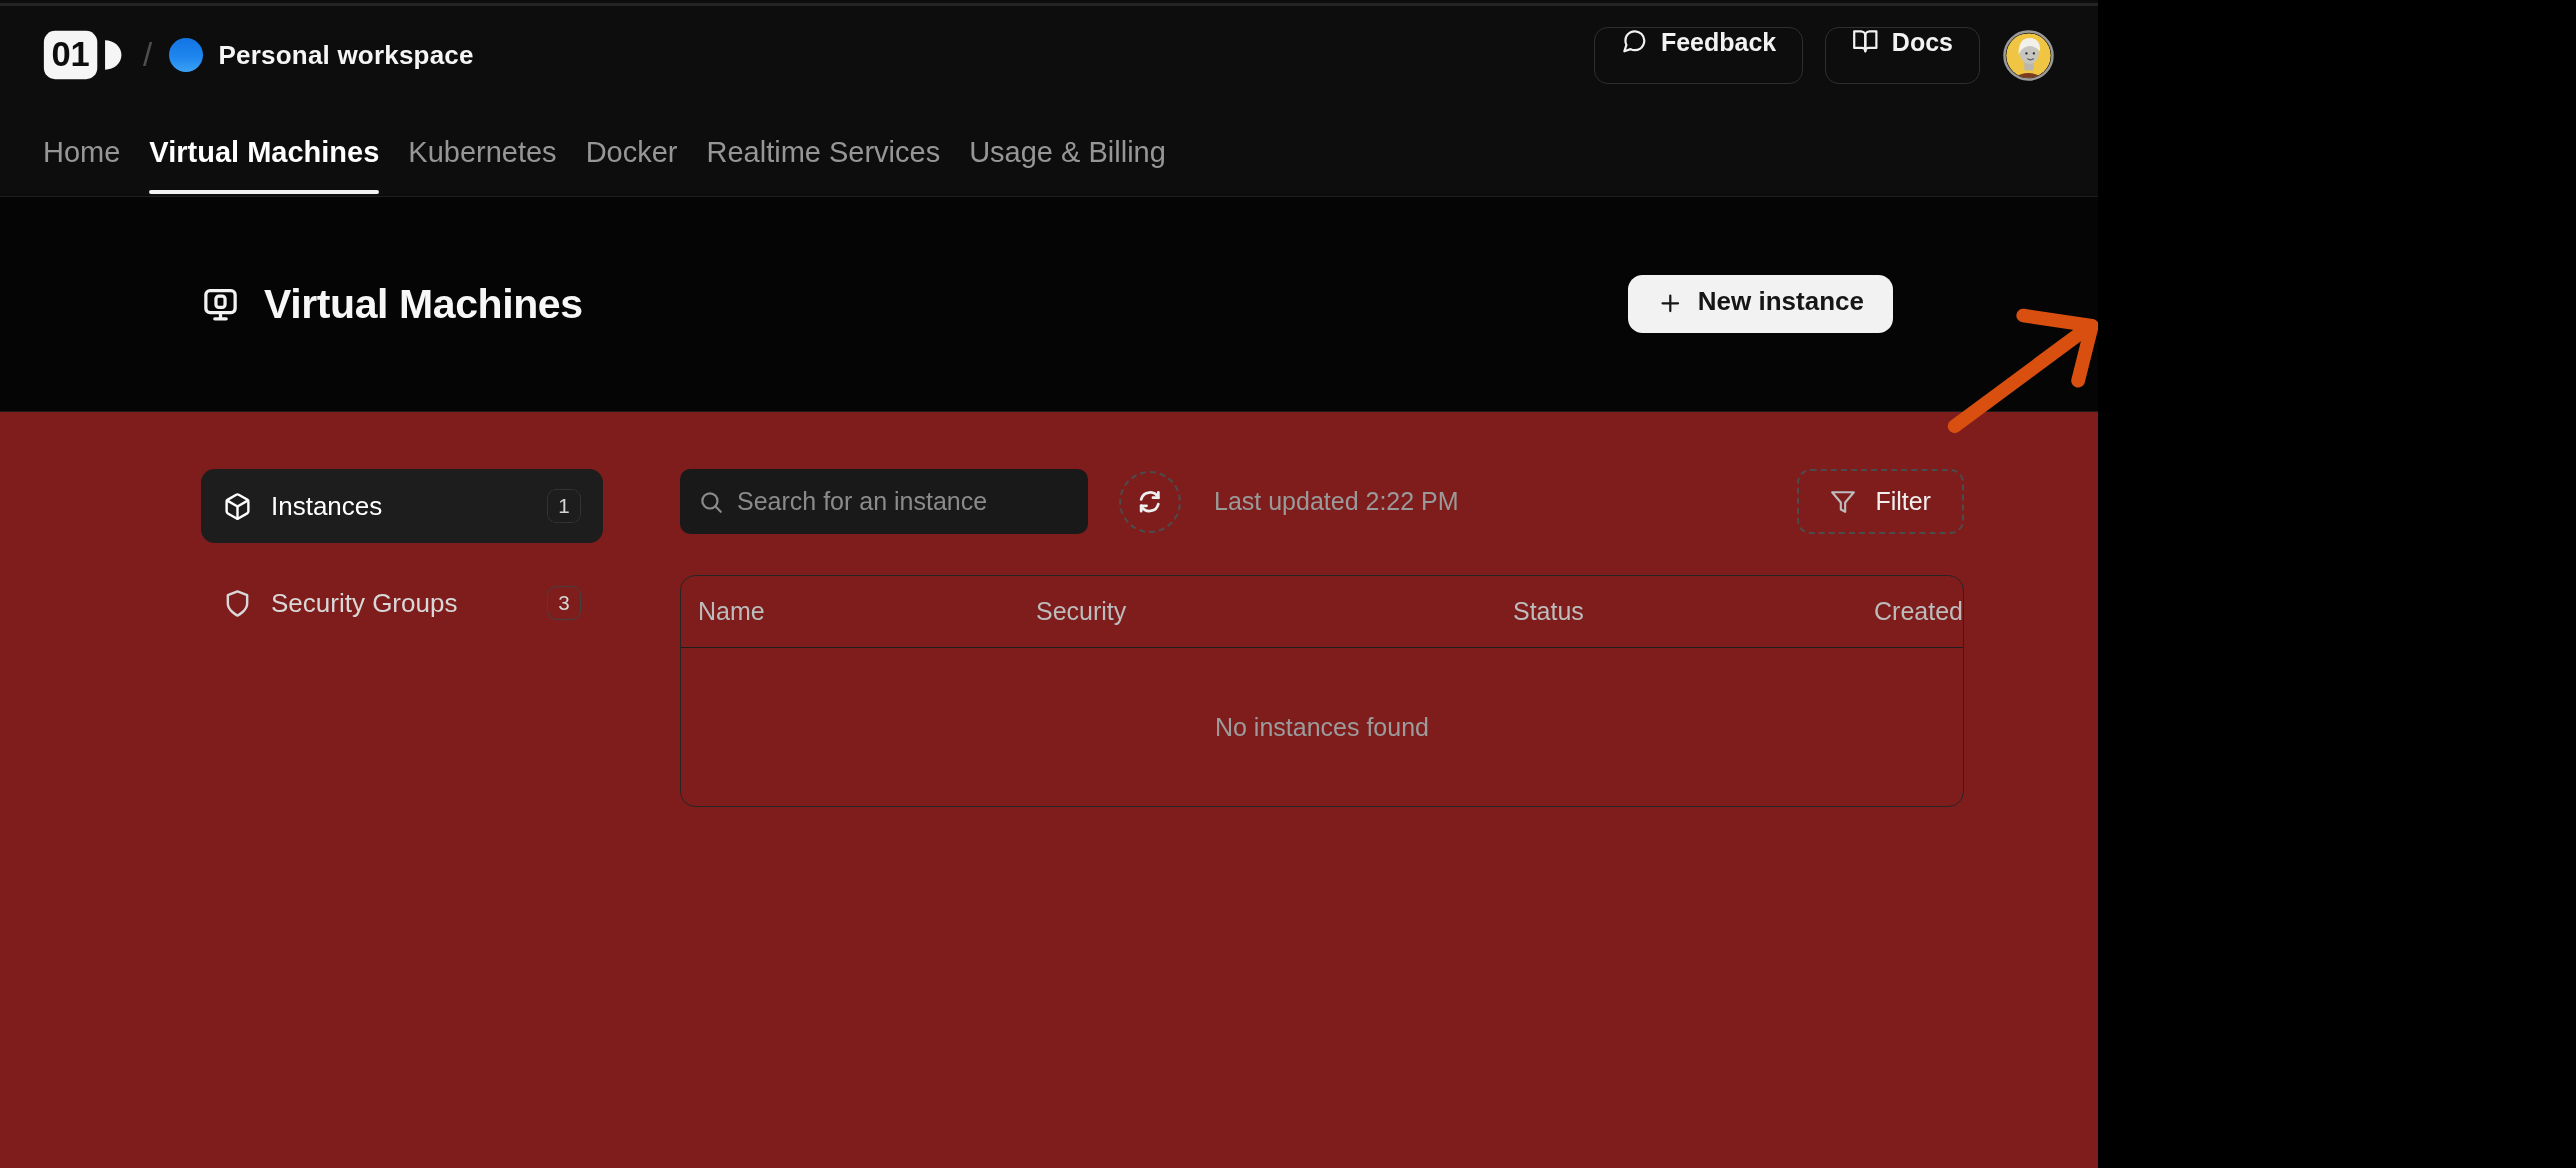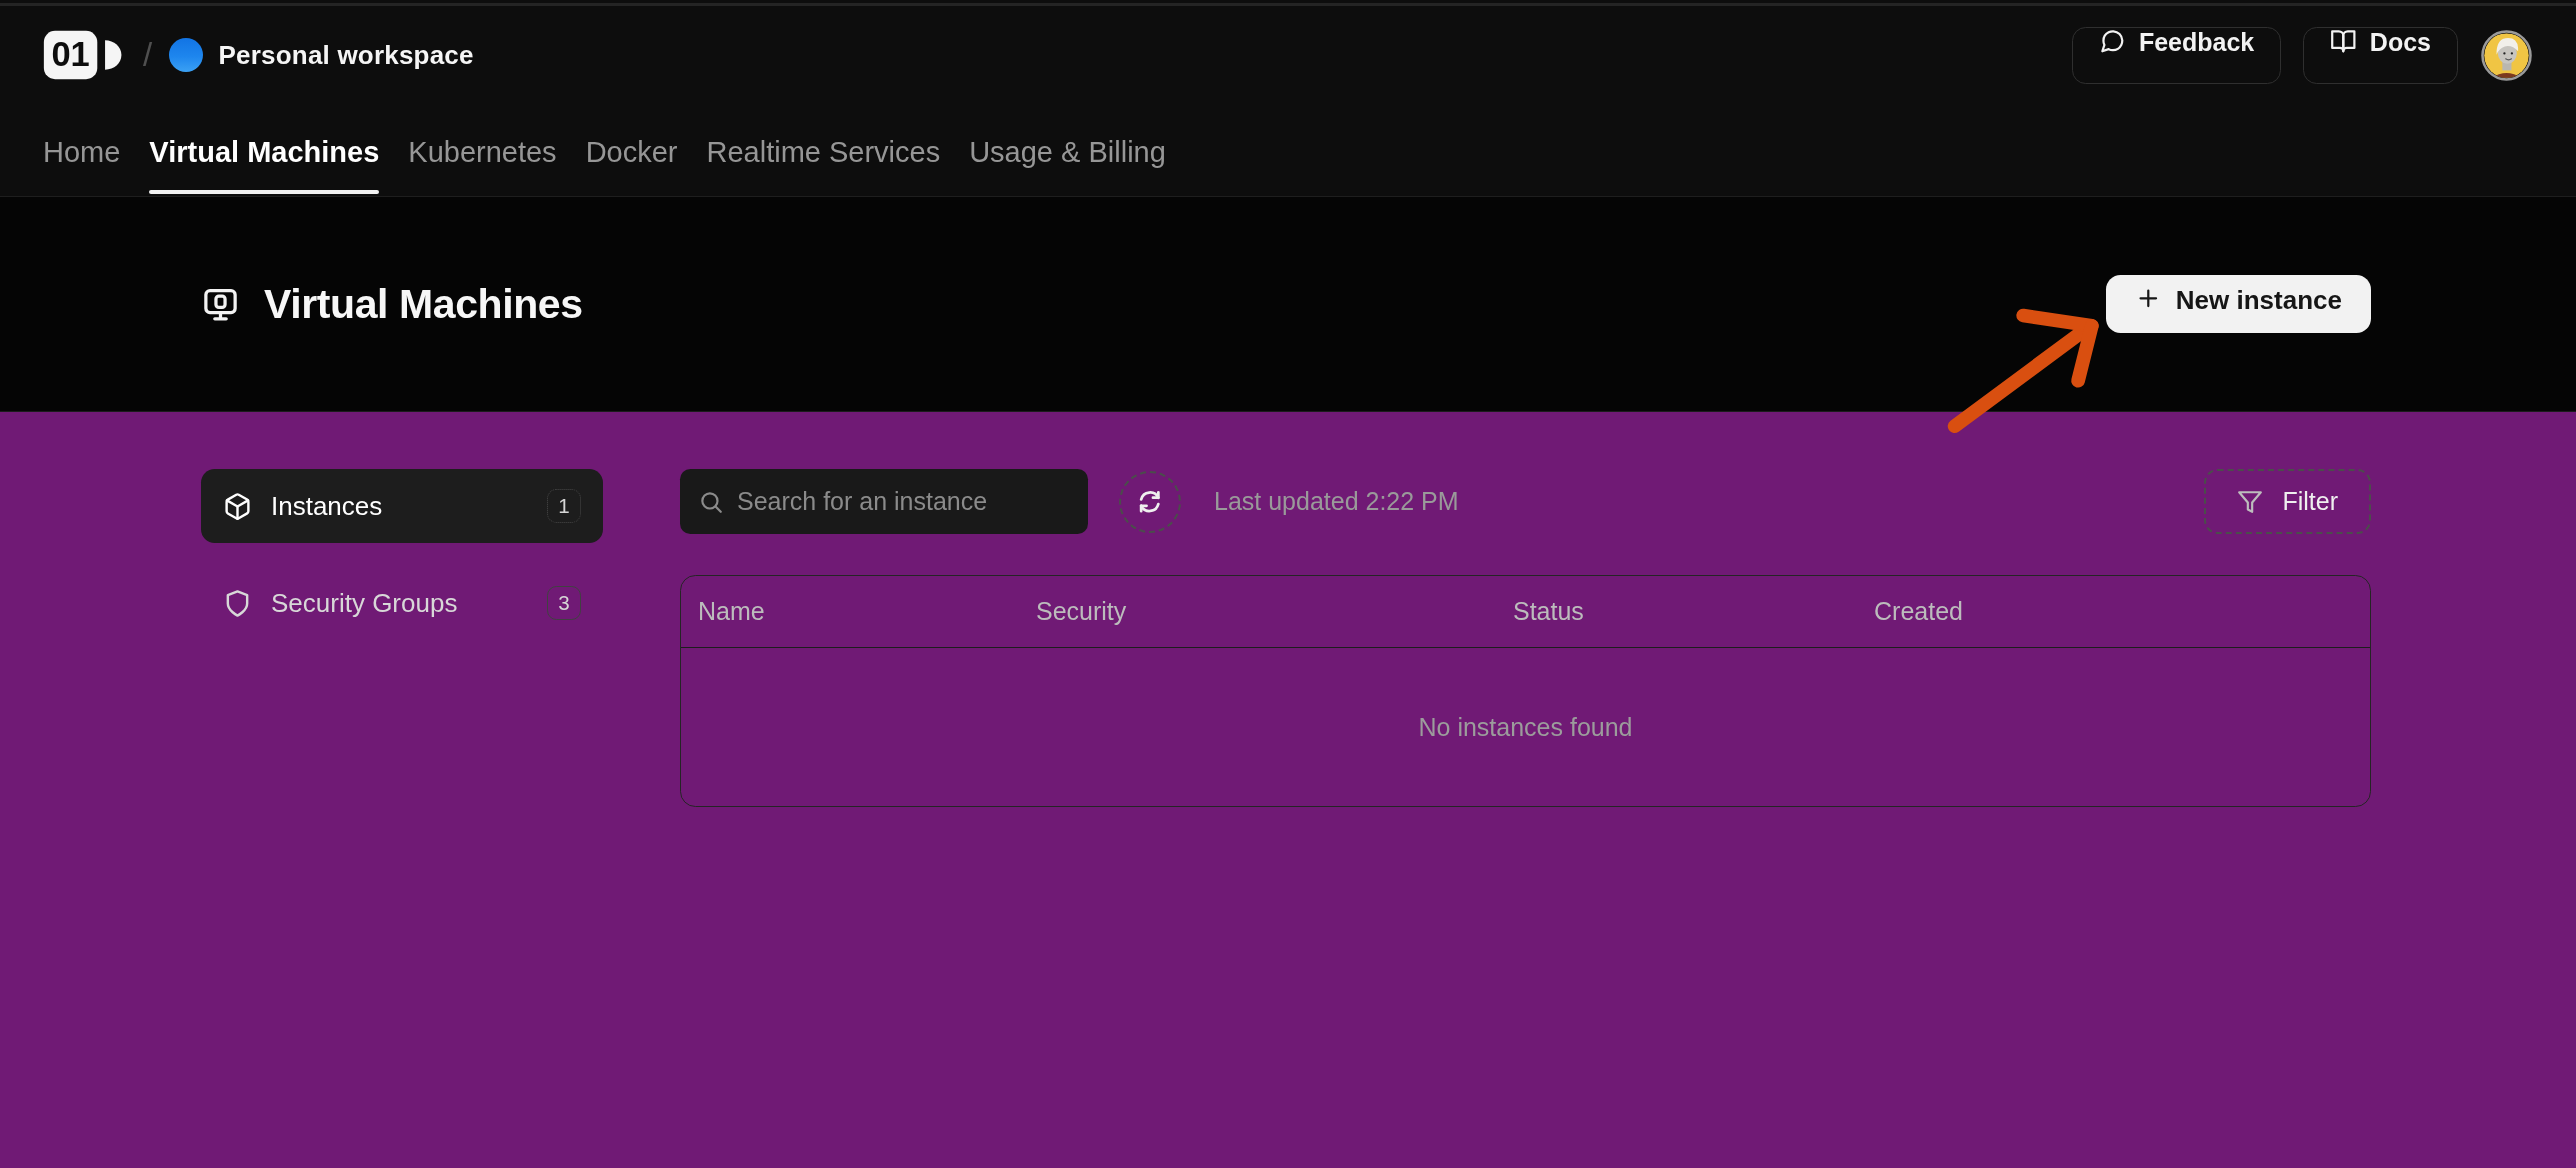--- a/index.html
+++ b/index.html
@@ -1,18 +1,18 @@
 <!DOCTYPE html>
 <html style="font-size:13.7px"><head>
 <meta charset="utf-8">
 <style>
   html,body{margin:0;padding:0;background:#000;}
   *{box-sizing:border-box;}
   .page{
-    position:relative;width:2576px;height:1169px;background:#701a75;
+    position:relative;width:2098px;height:1169px;background:#7f1d1d;
     font-family:"Liberation Sans",sans-serif;color:#eee;overflow:hidden;
   }
   .topline{position:absolute;top:2.6px;left:0;width:100%;height:3.4px;background:#242424;}
 
   
   .header{height:197px;background:#0d0d0d;border-bottom:1.7px solid #1e1e1e;padding:0 43px;}
   .header-row{height:110px;display:flex;align-items:center;}
   .brand{display:flex;align-items:center;}
   .logo-svg{width:81px;height:50px;display:block;}
   .slash{color:#4f4f4f;font-size:33px;font-weight:400;margin:0 17px 0 19px;}
@@ -33,21 +33,21 @@
   .tab.active{color:#fff;font-weight:700;}
   .tab.active::after{content:"";position:absolute;left:0;right:0;bottom:0;height:4.3px;
     background:#f2f2f2;border-radius:2.6px;}
 
   
   .title-band{position:relative;height:215px;background:#050505;border-bottom:1.7px solid #1b1b1b;
     padding:0 205px 0 201px;display:flex;align-items:center;justify-content:space-between;}
   .page-title{display:flex;align-items:center;gap:24px;}
   .page-title svg{width:39px;height:39px;color:#f2f2f2;}
   .page-title h1{margin:0;font-size:41px;font-weight:700;color:#f7f7f7;letter-spacing:-0.4px;}
-  .btn-new{display:flex;align-items:flex-start;gap:14.6px;height:58px;padding:10px 29px;
+  .btn-new{display:flex;align-items:flex-end;gap:14.6px;height:58px;padding:16px 29px;
     background:#f2f2f2;color:#161616;border:none;border-radius:14.6px;
     font-size:26px;font-weight:600;font-family:inherit;cursor:pointer;}
   .btn-new svg{width:26.6px;height:26.6px;}
   .arrow-annotation{position:absolute;left:1922px;top:300px;width:223px;height:146px;
     overflow:visible;z-index:5;pointer-events:none;}
 
   
   .content{display:flex;gap:77px;padding:57px 205px 0 201px;}
   .sidebar{width:402px;flex:0 0 402px;}
   .side-item{display:flex;align-items:center;gap:19px;height:74px;padding:0 22px;

